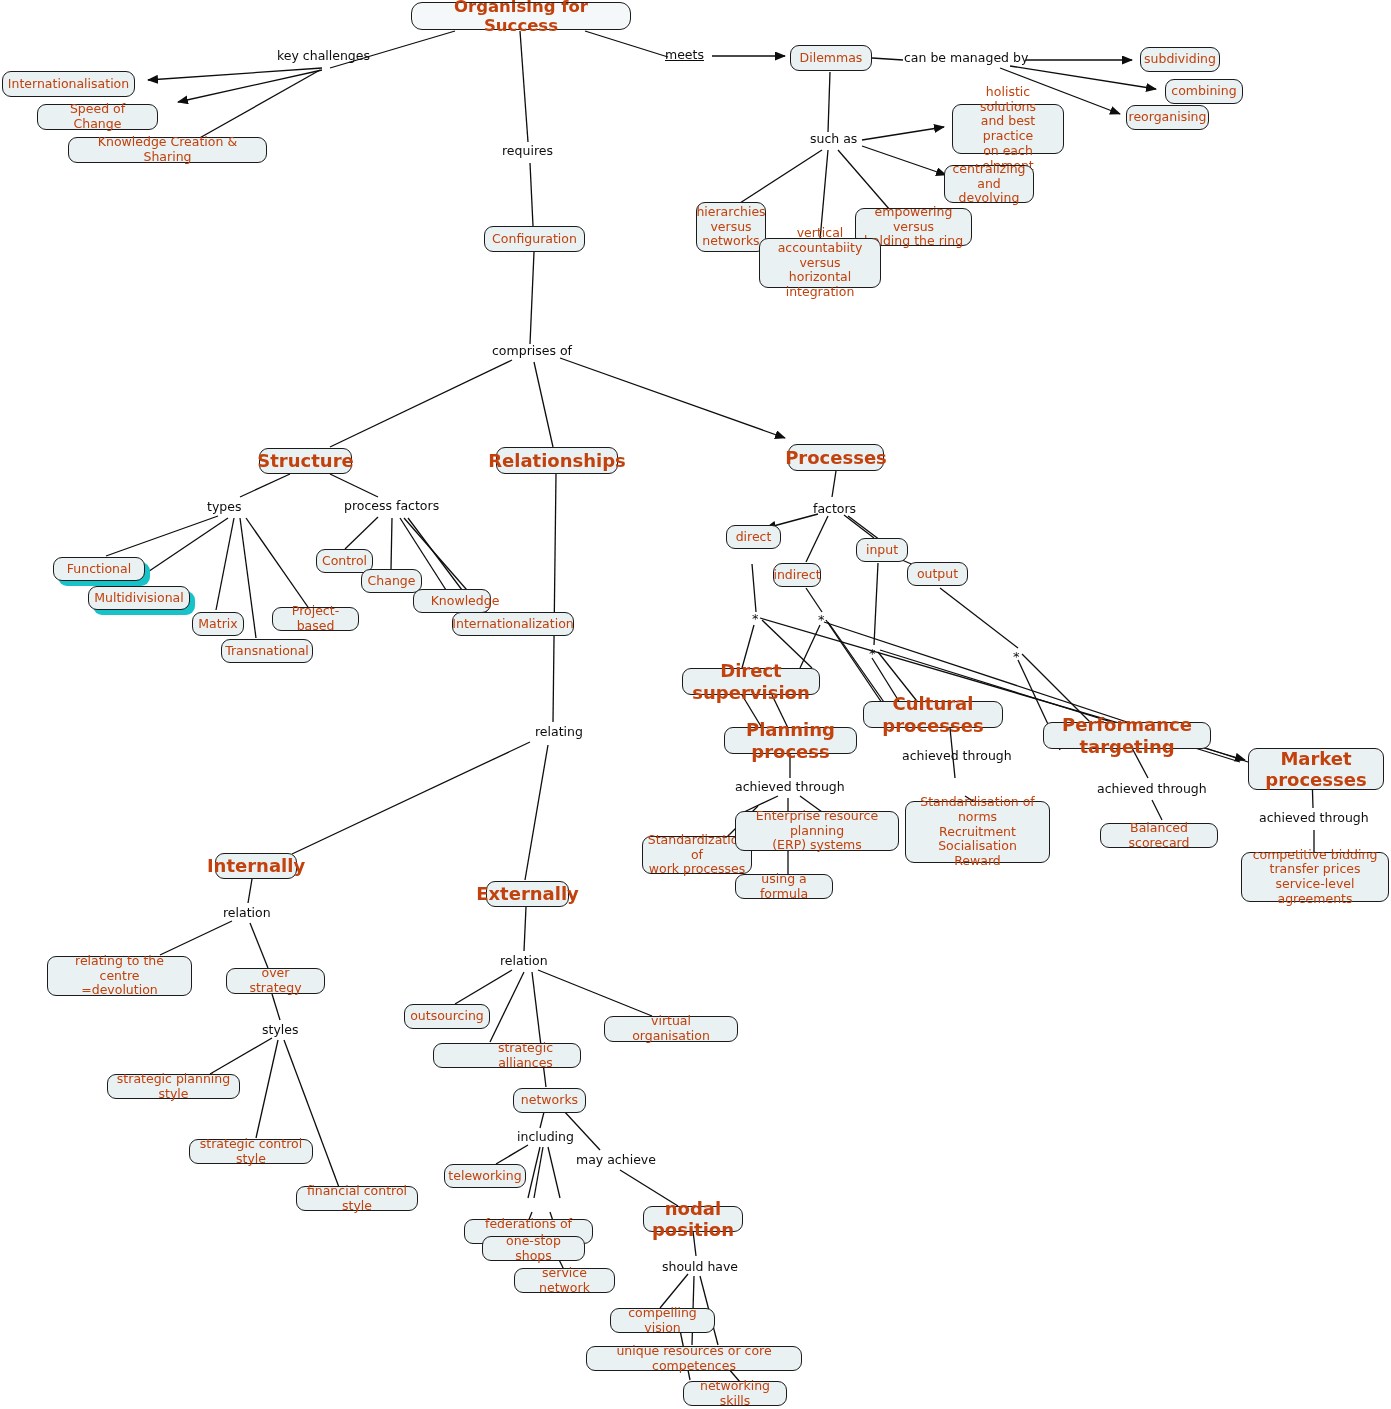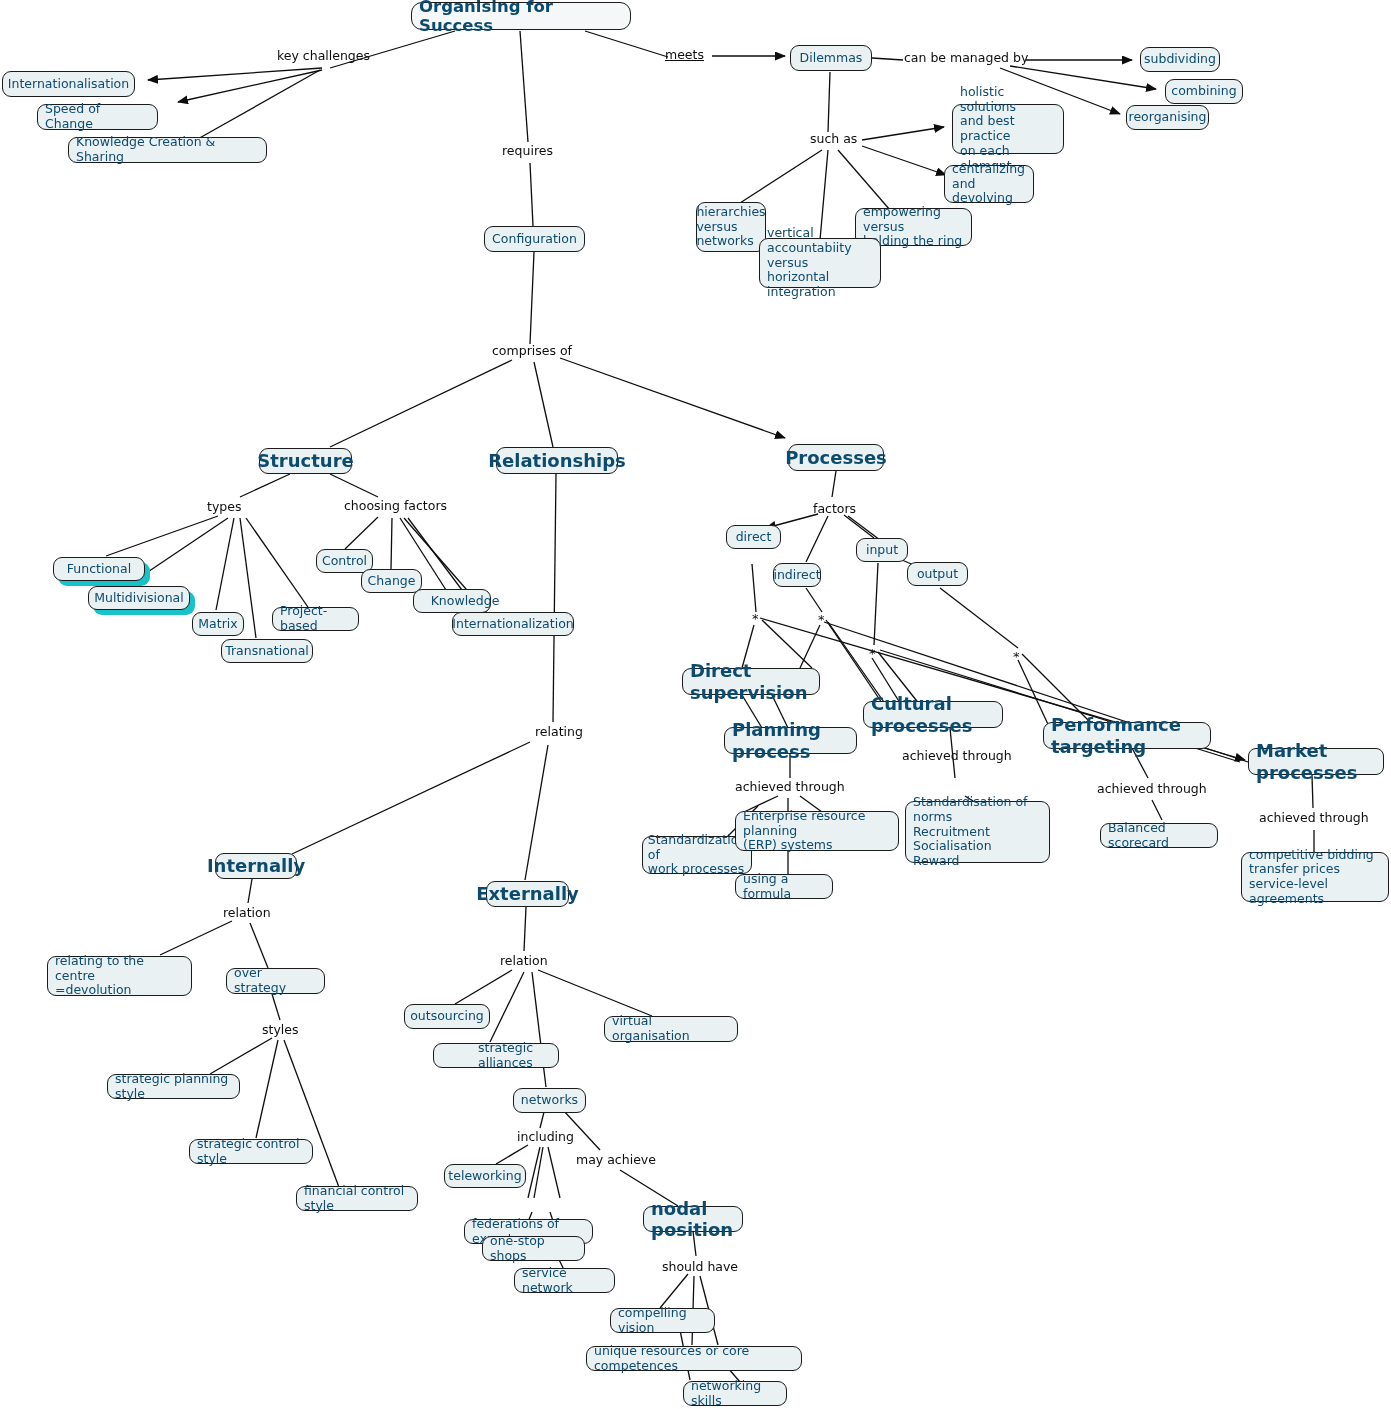--- a/index.html
+++ b/index.html
@@ -23,27 +23,27 @@
     width: 1391px;
     height: 1409px;
     pointer-events: none;
   }
   .node {
     position: absolute;
     box-sizing: border-box;
     background: #eaf1f3;
     border: 1.4px solid #1b1b1b;
     border-radius: 9px;
-    color: #0c4a6e;
+    color: #c2410c;
     font-size: 12.5px;
     line-height: 1.18;
     display: flex;
     align-items: center;
     justify-content: center;
-    text-align: left;
+    text-align: center;
     padding: 3px 7px;
     white-space: pre-line;
     z-index: 5;
   }
   .node.bold {
     font-weight: bold;
     font-size: 18px;
   }
   .node.title {
     font-weight: bold;
@@ -274,21 +274,21 @@
   <div class="link-label" style="left:492px; top:345px;">comprises of</div>
 
   <div class="node bold" style="left:259px; top:448px; width:93px; height:26px;">Structure</div>
 
   <div class="node bold" style="left:496px; top:447px; width:122px; height:27px;">Relationships</div>
 
   <div class="node bold" style="left:788px; top:444px; width:96px; height:27px;">Processes</div>
 
   <div class="link-label" style="left:207px; top:501px;">types</div>
 
-  <div class="link-label" style="left:344px; top:500px;">choosing factors</div>
+  <div class="link-label" style="left:344px; top:500px;">process factors</div>
 
   <div class="node hl" style="left:53px; top:557px; width:92px; height:24px;">Functional</div>
 
   <div class="node hl" style="left:88px; top:586px; width:102px; height:24px;">Multidivisional</div>
 
   <div class="node" style="left:192px; top:612px; width:52px; height:24px;">Matrix</div>
 
   <div class="node" style="left:221px; top:639px; width:92px; height:24px;">Transnational</div>
 
   <div class="node" style="left:272px; top:607px; width:87px; height:24px;">Project-based</div>
@@ -319,21 +319,21 @@
   <div class="node" style="left:107px; top:1074px; width:133px; height:25px;">strategic planning style</div>
 
   <div class="node" style="left:189px; top:1139px; width:124px; height:25px;">strategic control style</div>
 
   <div class="node" style="left:296px; top:1186px; width:122px; height:25px;">financial control style</div>
 
   <div class="link-label" style="left:500px; top:955px;">relation</div>
 
   <div class="node" style="left:404px; top:1004px; width:86px; height:25px;">outsourcing</div>
 
-  <div class="node" style="left:433px; top:1043px; width:126px; height:25px;padding-left:44px;">strategic alliances</div>
+  <div class="node" style="left:433px; top:1043px; width:148px; height:25px;padding-left:44px;">strategic alliances</div>
 
   <div class="node" style="left:604px; top:1016px; width:134px; height:26px;">virtual organisation</div>
 
   <div class="node" style="left:513px; top:1088px; width:73px; height:25px;">networks</div>
 
   <div class="link-label" style="left:517px; top:1131px;">including</div>
 
   <div class="link-label" style="left:576px; top:1154px;">may achieve</div>
 
   <div class="node" style="left:444px; top:1164px; width:82px; height:24px;">teleworking</div>
@@ -370,21 +370,21 @@
   <div class="star" style="left:1013px; top:650px;">*</div>
 
   <div class="node bold" style="left:682px; top:668px; width:138px; height:27px;">Direct supervision</div>
 
   <div class="node bold" style="left:724px; top:727px; width:133px; height:27px;">Planning process</div>
 
   <div class="node bold" style="left:863px; top:701px; width:140px; height:27px;">Cultural processes</div>
 
   <div class="node bold" style="left:1043px; top:722px; width:168px; height:27px;">Performance targeting</div>
 
-  <div class="node bold" style="left:1248px; top:748px; width:136px; height:27px;border-radius:8px;">Market processes</div>
+  <div class="node bold" style="left:1248px; top:748px; width:136px; height:42px;">Market processes</div>
 
   <div class="link-label" style="left:735px; top:781px;">achieved through</div>
 
   <div class="link-label" style="left:902px; top:750px;">achieved through</div>
 
   <div class="link-label" style="left:1097px; top:783px;">achieved through</div>
 
   <div class="link-label" style="left:1259px; top:812px;">achieved through</div>
 
   <div class="node under" style="left:642px; top:836px; width:110px; height:38px;">Standardization of

